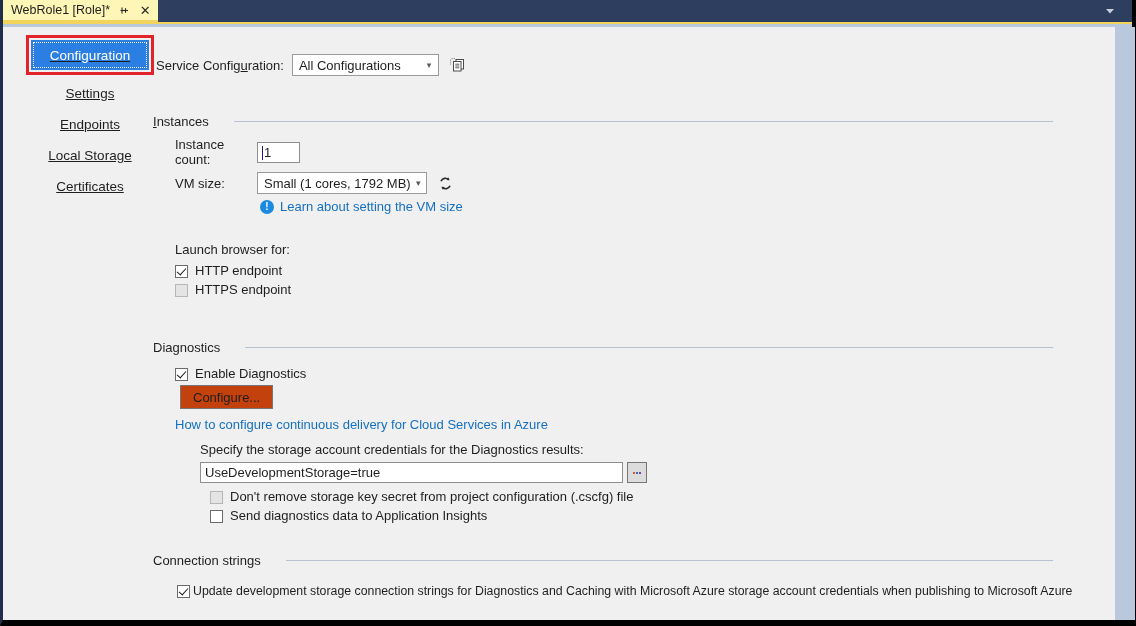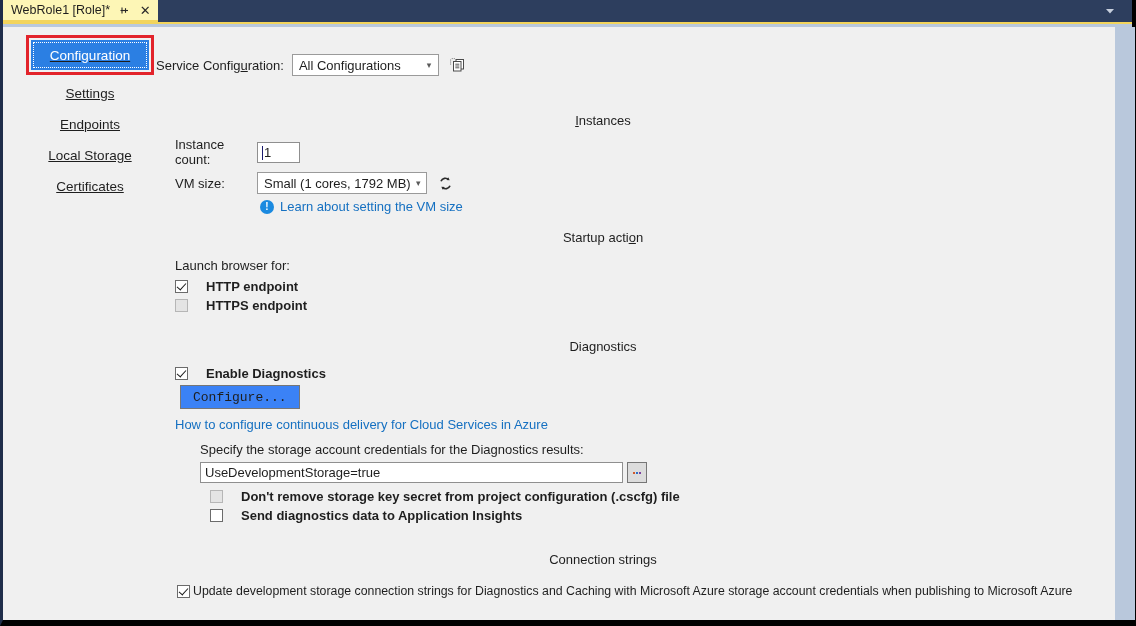--- a/index.html
+++ b/index.html
@@ -169,21 +169,20 @@
   .group {
     position: absolute;
     left: 4px;
     width: 900px;
   }
   .group-head {
     display: flex;
     align-items: center;
     gap: 25px;
     height: 16px;
-    flex-direction: column;
   }
   .group-title {
     font-size: 13px;
     color: #1e1e1e;
     white-space: nowrap;
   }
   .group-rule {
     flex: 1;
     height: 1px;
     background: #b6c2d2;
@@ -231,21 +230,21 @@
   }
   a.link, .link {
     color: #1570c1;
     font-size: 13px;
     text-decoration: none;
     cursor: pointer;
     white-space: nowrap;
   }
 
   
-  .cb-row { display: flex; align-items: center; gap: 18px; margin-bottom: 4px; font-weight: bold; }
+  .cb-row { display: flex; align-items: flex-end; gap: 7px; margin-bottom: 4px; }
   .cb {
     width: 13px; height: 13px;
     border: 1px solid #6b6b6b;
     background: #ffffff;
     position: relative;
     flex: none;
   }
   .cb.disabled { background: #e4e4e4; border-color: #b6b6b6; }
   .cb.checked::after {
     content: "";
@@ -253,27 +252,27 @@
     left: 3px; top: 0px;
     width: 4px; height: 8px;
     border: solid #1b1b1b;
     border-width: 0 1.6px 1.6px 0;
     transform: rotate(42deg);
   }
   .cb-label { font-size: 13px; color: #1e1e1e; white-space: nowrap; }
 
   
   .btn {
-    background: #3b82f6;
+    background: #c2410c;
     border: 1px solid #767676;
     height: 24px;
     padding: 0 12px;
     font-size: 13px;
     color: #1e1e1e;
-    font-family: Liberation Mono, monospace;
+    font-family: Liberation Sans, sans-serif;
     display: inline-flex;
     align-items: center;
     justify-content: center;
   }
 
   #storage-row { display: flex; align-items: center; gap: 4px; margin-bottom: 5px; }
   #storage-box { width: 423px; }
   #storage-browse {
     width: 20px; height: 21px;
     background: #dcdcdc;
@@ -397,24 +396,20 @@
             </div>
           </div>
           <div class="hint-row">
             <span class="info-dot">!</span>
             <span class="link">Learn about setting the VM size</span>
           </div>
         </div>
       </div>
 
       <div class="group" style="top:203px;">
-        <div class="group-head">
-          <span class="group-title"><span>Startup acti</span><span class="mn">o</span><span>n</span></span>
-          <span class="group-rule"></span>
-        </div>
         <div class="group-body" style="padding-top:12px;">
           <div style="font-size:13px;margin-bottom:6px;">Launch browser for:</div>
           <div class="cb-row">
             <span class="cb checked"></span>
             <span class="cb-label">HTTP endpoint</span>
           </div>
           <div class="cb-row">
             <span class="cb disabled"></span>
             <span class="cb-label">HTTPS endpoint</span>
           </div>

